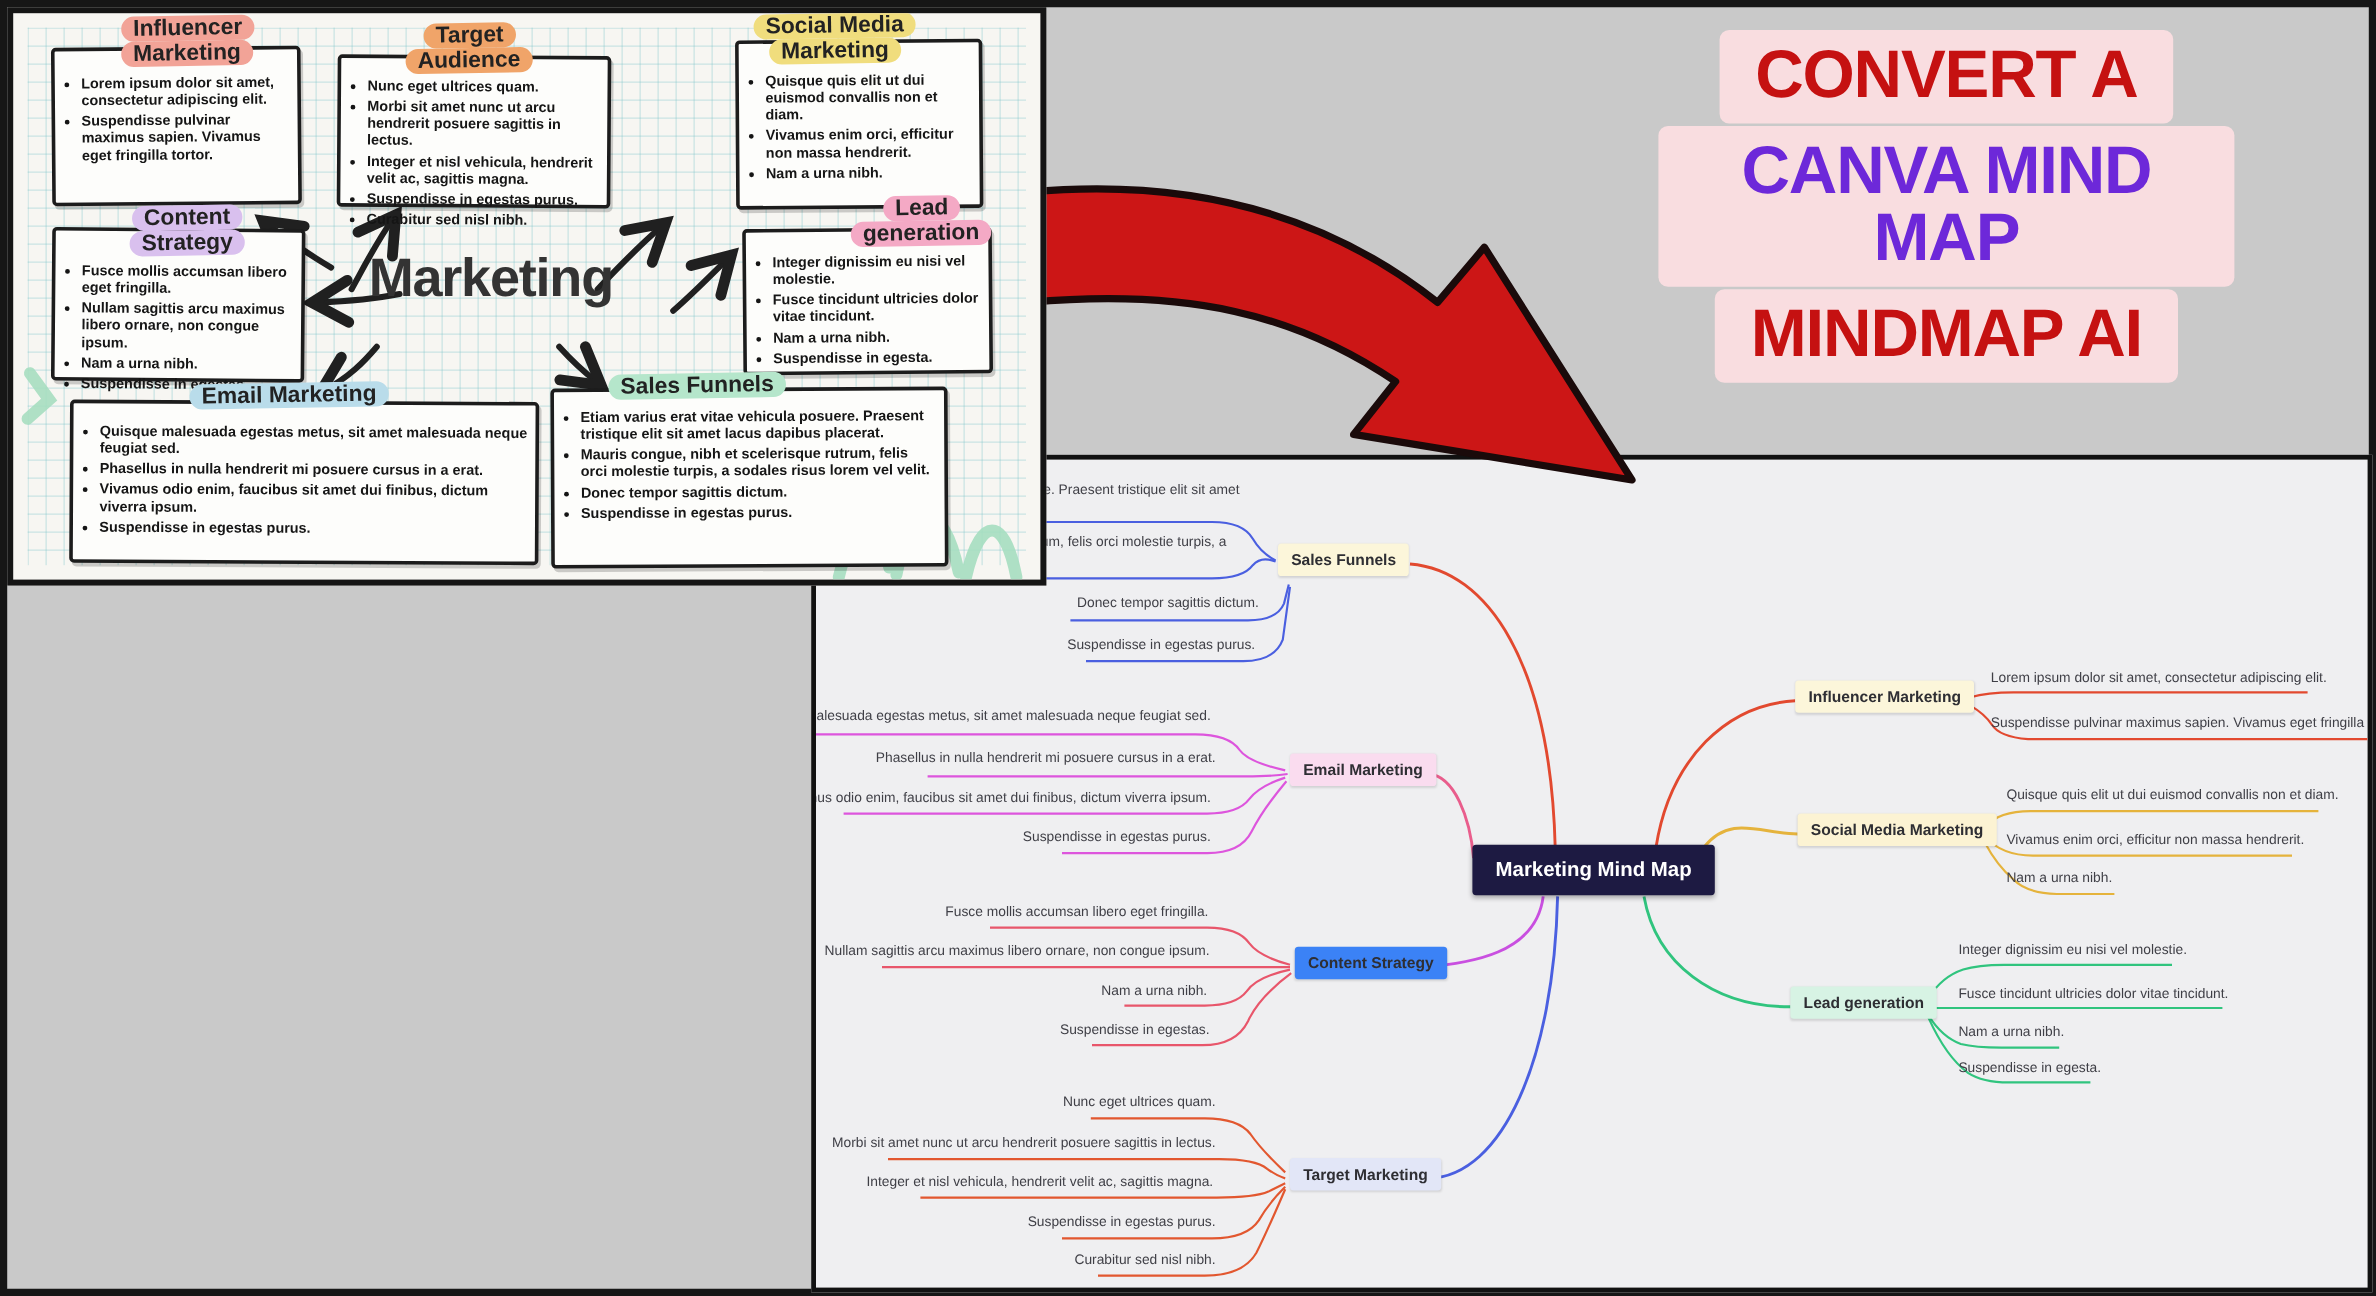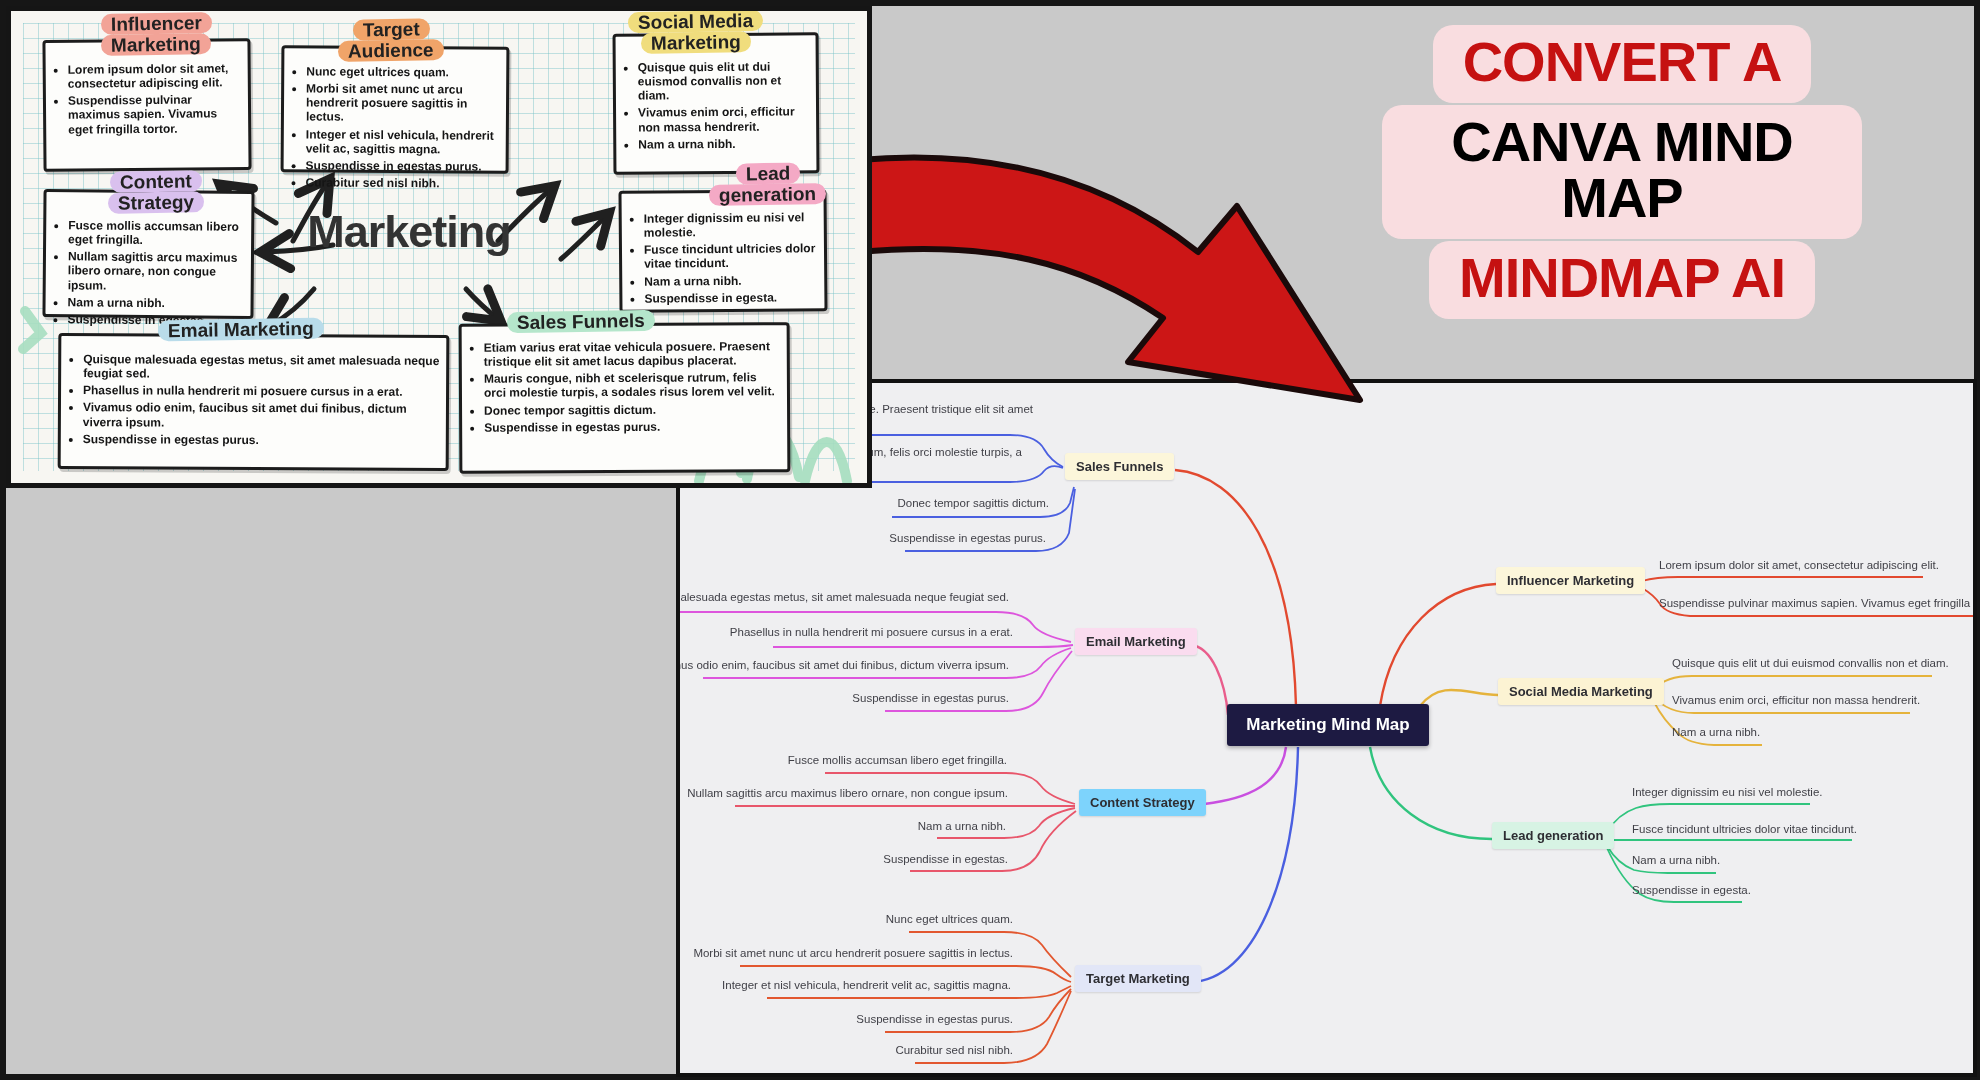--- a/index.html
+++ b/index.html
@@ -22,21 +22,21 @@
   .cbox ul{margin:6px 6px 0 4px;padding-left:18px;font-size:12px;line-height:1.18;font-weight:600;color:#151515;}
   .cbox li{margin-bottom:3px;}
   .ctitle{position:absolute;z-index:3;text-align:center;font-size:19px;line-height:1.12;font-weight:700;color:#222;}
   .ctitle span{display:inline-block;padding:0 10px;border-radius:12px;transform:rotate(-1deg);}
   .ccenter{position:absolute;left:252px;top:196px;width:292px;text-align:center;font-size:45px;line-height:1.1;font-weight:800;color:#333;letter-spacing:-1px;z-index:2;}
   .canva-svg{position:absolute;left:0;top:0;z-index:2;}
 
   
   .banner{position:absolute;left:1382px;top:25px;width:480px;text-align:center;z-index:3;}
   .banner .bline{margin:0 auto 2px auto;}
-  .banner .bline span{display:inline-block;font-size:56px;line-height:1;font-weight:800;letter-spacing:-1px;border-radius:20px;padding:9px 30px 13px 30px;}
+  .banner .bline span{display:inline-block;font-size:56px;line-height:1;font-weight:800;letter-spacing:-1px;border-radius:8px;padding:9px 30px 13px 30px;}
 
   
   .big-arrow{position:absolute;left:0;top:0;z-index:2;}
 </style>
 </head>
 <body>
 
 <div class="stage">
 
   <div class="panel">
@@ -82,21 +82,21 @@
         <path d="M927 449 Q938 431 956 425 Q968 421 990 421 H1130" stroke="#30c47e" stroke-width="1.8"></path>
         <path d="M925 457 H1172" stroke="#30c47e" stroke-width="1.8"></path>
         <path d="M927 463 Q938 481 954 487 Q966 490 988 490 H1036" stroke="#30c47e" stroke-width="1.8"></path>
         <path d="M927 465 Q942 498 960 511 Q972 519 994 519 H1062" stroke="#30c47e" stroke-width="1.8"></path>
       </svg>
 
       <div class="ainode-center" style="background:#1d1a42;color:#ffffff;">Marketing Mind Map</div>
 
       <div class="ainode" style="left:385px;top:70px;background:#fcf6da;">Sales Funnels</div>
       <div class="ainode" style="left:395px;top:245px;background:#fadcef;">Email Marketing</div>
-      <div class="ainode" style="left:399px;top:406px;background:#7dd3fc;">Content Strategy</div>
+      <div class="ainode" style="left:399px;top:406px;background:#3b82f6;">Content Strategy</div>
       <div class="ainode" style="left:395px;top:582px;background:#e2e6f7;">Target Marketing</div>
       <div class="ainode" style="left:816px;top:184px;background:#fcf6da;">Influencer Marketing</div>
       <div class="ainode" style="left:818px;top:295px;background:#fcf3d3;">Social Media Marketing</div>
       <div class="ainode" style="left:812px;top:439px;background:#d7f3e4;">Lead generation</div>
 
       <div class="leaf" style="right:940px;top:20px;">Etiam varius erat vitae vehicula posuere. Praesent tristique elit sit amet</div>
       <div class="leaf" style="right:951px;top:63px;">Mauris congue, nibh et scelerisque rutrum, felis orci molestie turpis, a</div>
       <div class="leaf" style="right:924px;top:114px;">Donec tempor sagittis dictum.</div>
       <div class="leaf" style="right:927px;top:149px;">Suspendisse in egestas purus.</div>
 
@@ -125,21 +125,21 @@
 
       <div class="leaf" style="left:952px;top:403px;">Integer dignissim eu nisi vel molestie.</div>
       <div class="leaf" style="left:952px;top:440px;">Fusce tincidunt ultricies dolor vitae tincidunt.</div>
       <div class="leaf" style="left:952px;top:471px;">Nam a urna nibh.</div>
       <div class="leaf" style="left:952px;top:501px;">Suspendisse in egesta.</div>
     </div>
   </div>
 
   <div class="banner">
     <div class="bline"><span style="background:#f9dde0;color:#c51111;">CONVERT A</span></div>
-    <div class="bline"><span style="background:#f9dde0;color:#000000;">CANVA MIND MAP</span></div>
+    <div class="bline"><span style="background:#f9dde0;color:#6d28d9;">CANVA MIND MAP</span></div>
     <div class="bline"><span style="background:#f9dde0;color:#c51111;">MINDMAP AI</span></div>
   </div>
 
   <svg class="big-arrow" width="1980" height="1080" viewBox="0 0 1980 1080" fill="none">
     <path d="M 858 160 C 990 148 1105 178 1198 252 L 1237 206 L 1360 400 L 1128 362 L 1163 318 C 1080 262 990 240 858 252 Z" fill="#cc1616" stroke="#1a0a0a" stroke-width="6" stroke-linejoin="round"></path>
   </svg>
 
   <div class="canva">
     <div class="grid"></div>
 

